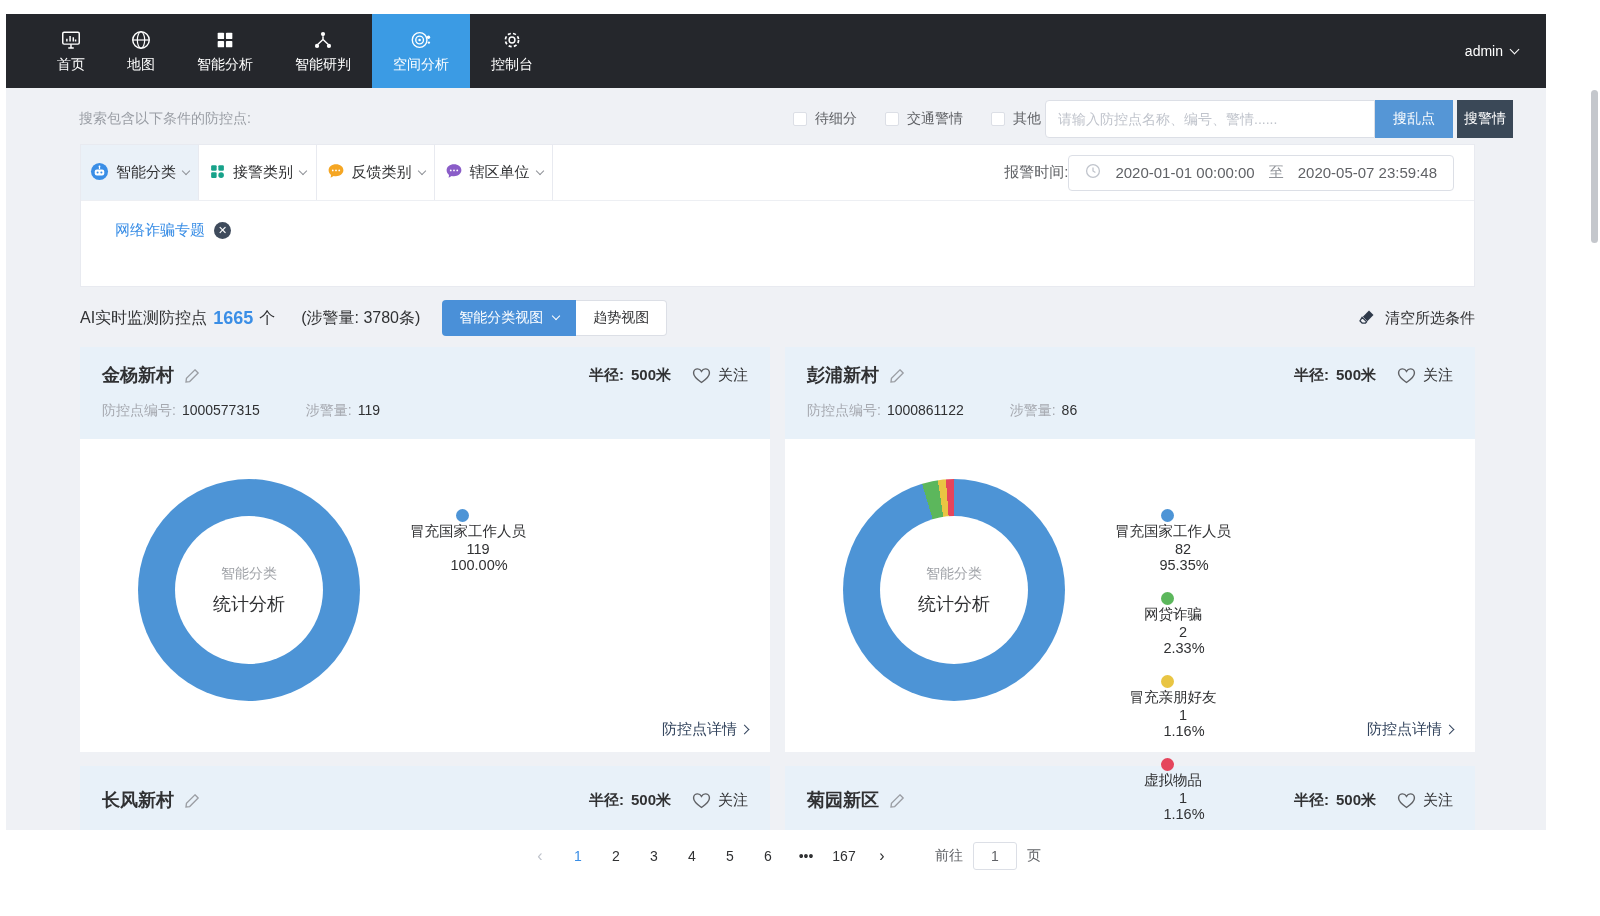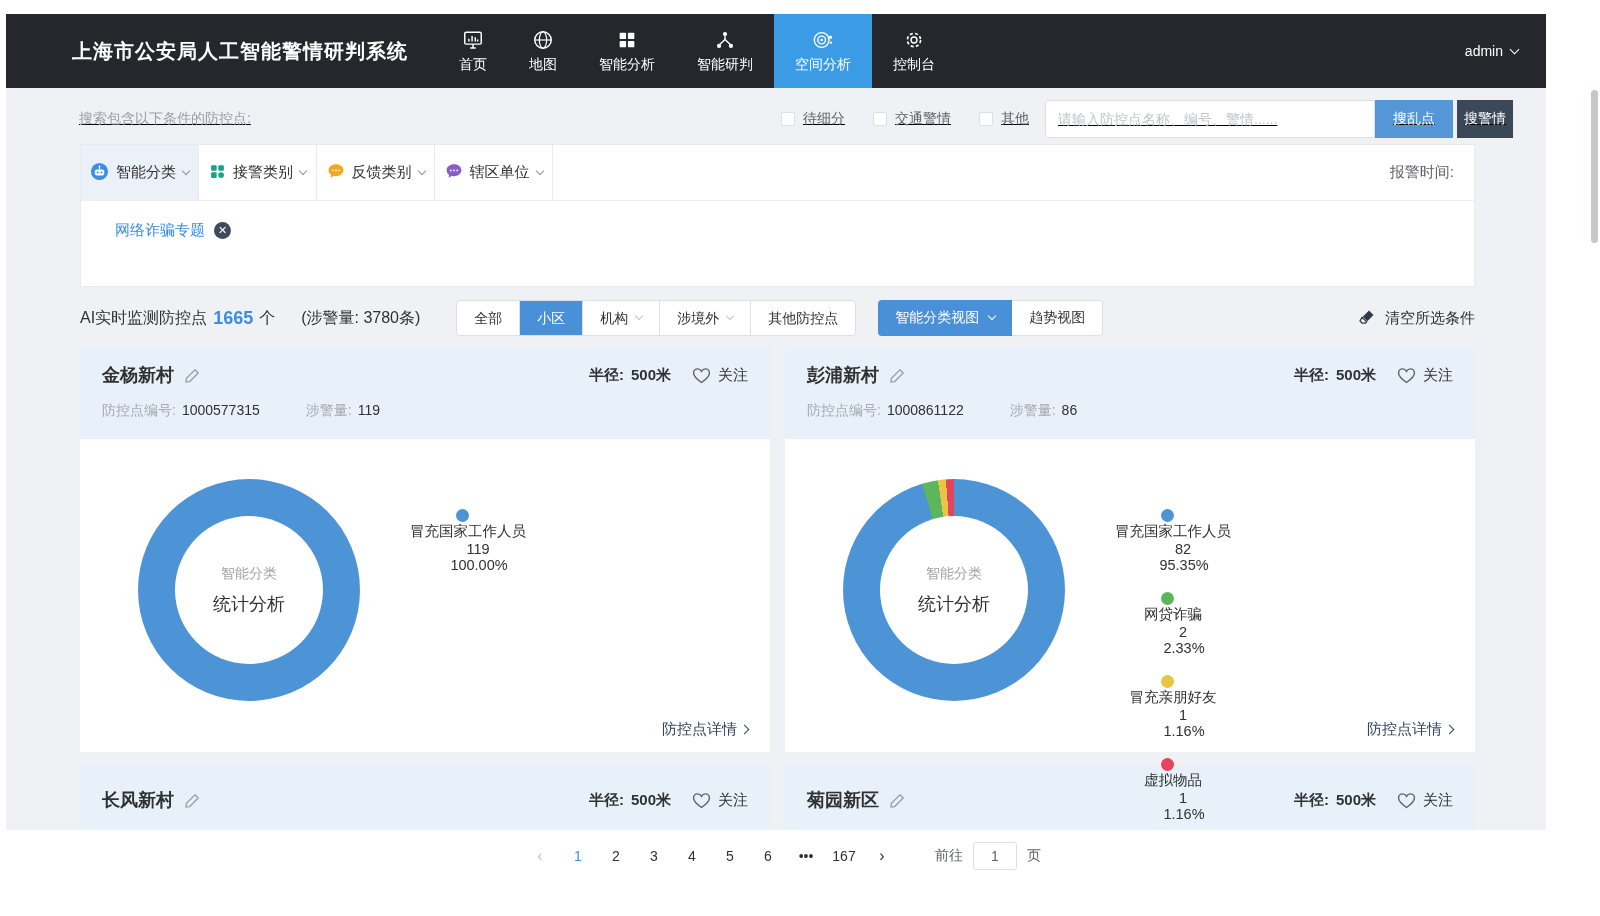--- a/index.html
+++ b/index.html
@@ -12,23 +12,23 @@
   .brand{color:#fff;font-size:20px;font-weight:bold;align-self:center;margin-left:66px;letter-spacing:1px;white-space:nowrap;}
   .nav-items{display:flex;margin-left:30px;}
   .nav-item{display:flex;flex-direction:column;align-items:center;justify-content:center;gap:5px;padding:0 21px;color:#fff;font-size:14px;cursor:pointer;white-space:nowrap;}
   .nav-item.active{background:#3b9be4;}
   .nav-item svg{display:block;}
   .nav-user{margin-left:auto;margin-right:28px;display:flex;align-items:center;gap:8px;color:#fff;font-size:14px;cursor:pointer;}
   .chev{display:inline-block;width:7px;height:7px;border-right:1.6px solid currentColor;border-bottom:1.6px solid currentColor;transform:rotate(45deg);margin-top:-4px;}
   .chev-r{display:inline-block;width:7px;height:7px;border-right:1.6px solid currentColor;border-bottom:1.6px solid currentColor;transform:rotate(-45deg);margin-left:4px;}
   
   .content{background:#eff1f5;height:792px;position:relative;overflow:hidden;}
-  .search-row{display:flex;align-items:center;height:52px;padding:10px 33px 0 73px;text-decoration:underline;}
+  .search-row{display:flex;align-items:center;height:52px;padding:10px 33px 0 73px;}
   .search-label{font-size:14px;color:#9a9ea5;white-space:nowrap;}
-  .cks{display:flex;align-items:center;gap:28px;margin-left:auto;margin-right:16px;}
+  .cks{display:flex;align-items:center;gap:28px;margin-left:auto;margin-right:4px;}
   .ck{display:flex;align-items:center;gap:8px;font-size:14px;color:#606266;cursor:pointer;white-space:nowrap;}
   .ckbox{width:14px;height:14px;background:#fff;border:1px solid #dcdfe6;border-radius:2px;}
   .search-input{width:330px;height:38px;background:#fff;border:1px solid #dcdfe6;border-radius:4px 0 0 4px;padding:0 12px;font-size:14px;color:#606266;font-family:inherit;}
   .search-input::placeholder{color:#c0c4cc;}
   .btn-search1{width:78px;height:38px;border:none;background:#5596d6;color:#fff;font-size:14px;cursor:pointer;font-family:inherit;}
   .btn-search2{width:56px;height:38px;border:none;background:#3a4857;color:#fff;font-size:14px;cursor:pointer;margin-left:4px;font-family:inherit;}
   
   .filter-panel{margin:4px 71px 0 74px;background:#fff;border:1px solid #e8eaf0;height:143px;}
   .fp-row{display:flex;height:56px;border-bottom:1px solid #edeff3;}
   .fp-cell{width:118px;display:flex;align-items:center;justify-content:center;gap:7px;border-right:1px solid #e8eaf0;font-size:15px;color:#303133;cursor:pointer;white-space:nowrap;}
@@ -97,21 +97,20 @@
   
   .scroll-thumb{position:absolute;right:2px;top:90px;width:7px;height:153px;background:#c4c7cc;border-radius:4px;}
 </style>
 </head>
 <body>
 
 <div class="page">
   <div class="app">
 
     <div class="nav">
-      <div class="brand">上海市公安局人工智能警情研判系统</div>
       <div class="nav-items">
         <div class="nav-item">
           <span>
               <svg width="22" height="22" viewBox="0 0 24 24">
                 <rect x="3" y="3.5" width="18" height="13" rx="1.5" fill="none" stroke="#fff" stroke-width="1.6"></rect>
                 <path d="M7.5 13.5v-3M11 13.5V7.5M14.5 13.5V9M17 13.5v-2" stroke="#fff" stroke-width="1.6"></path>
                 <path d="M9 20.8h6M12 16.5v4" stroke="#fff" stroke-width="1.6"></path>
               </svg>
             </span>
           <span>首页</span>
@@ -239,52 +238,42 @@
                   <circle cx="6.4" cy="9.4" r="1" fill="#fff"></circle>
                   <circle cx="10" cy="9.4" r="1" fill="#fff"></circle>
                   <circle cx="13.6" cy="9.4" r="1" fill="#fff"></circle>
                 </svg></span>
             <span>辖区单位</span>
             <span class="chev"></span>
           </div>
           <div class="fp-spacer"></div>
           <div class="fp-time">
             <span class="fp-time-label">报警时间:</span>
+            <div class="date-box">
+              <span><svg width="16" height="16" viewBox="0 0 16 16">
+                    <circle cx="8" cy="8" r="6.4" fill="none" stroke="#c0c4cc" stroke-width="1.3"></circle>
+                    <path d="M8 4.6V8l2.4 1.5" fill="none" stroke="#c0c4cc" stroke-width="1.3"></path>
+                  </svg></span>
+              <span>2020-01-01 00:00:00</span>
+              <span class="date-sep">至</span>
+              <span>2020-05-07 23:59:48</span>
+            </div>
           </div>
         </div>
         <div class="fp-tags">
           <span class="tag-label">网络诈骗专题</span>
           <span class="tag-close">✕</span>
         </div>
       </div>
 
       <div class="stats-row">
         <span class="stats-text">AI实时监测防控点</span>
         <span class="stats-num">1665</span>
         <span class="stats-text">个</span>
         <span class="stats-sub">(涉警量: 3780条)</span>
-        <div class="tabs">
-          <div class="tab">
-              <span>全部</span>
-            </div>
-          <div class="tab active">
-              <span>小区</span>
-            </div>
-          <div class="tab">
-              <span>机构</span>
-              <span class="chev"></span>
-            </div>
-          <div class="tab">
-              <span>涉境外</span>
-              <span class="chev"></span>
-            </div>
-          <div class="tab">
-              <span>其他防控点</span>
-            </div>
-        </div>
         <div class="views">
           <div class="view-btn active">
               <span>智能分类视图</span>
               <span class="chev"></span>
             </div>
           <div class="view-btn plain">
               <span>趋势视图</span>
             </div>
         </div>
         <div class="clear-cond">

